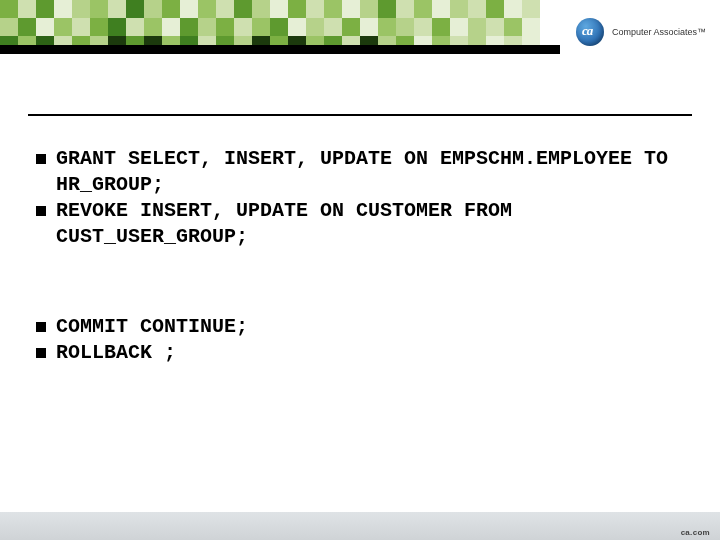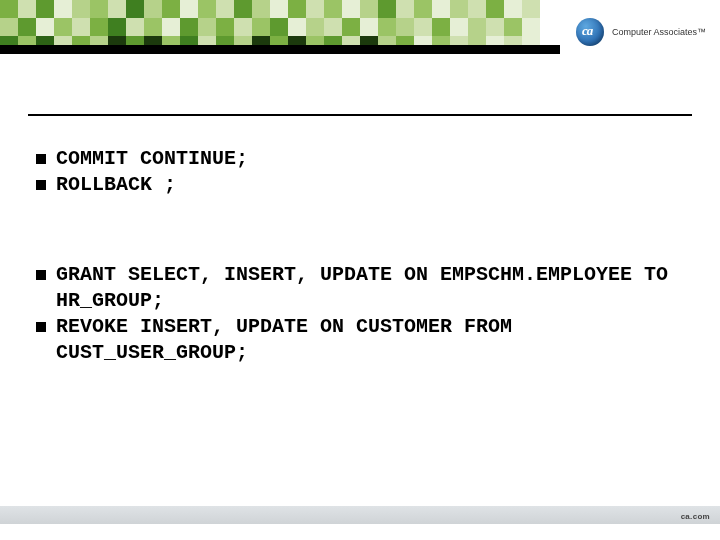--- a/index.html
+++ b/index.html
@@ -23,21 +23,21 @@
   .title-underline { position: absolute; left: 28px; top: 114px; width: 664px; height: 2px; background: #000; }
 
   
   .body { position: absolute; left: 36px; top: 146px; width: 640px; }
   .group { margin-bottom: 64px; }
   .bullet { display: flex; align-items: flex-start; font-family: "Courier New", Courier, monospace; font-weight: 700; font-size: 20px; line-height: 26px; color: #000; }
   .bullet .marker { width: 10px; height: 10px; background: #000; margin-top: 8px; margin-right: 10px; flex: 0 0 auto; }
   .bullet .text { white-space: pre-wrap; }
 
   
-  .footer { position: absolute; left: 0; bottom: 16px; width: 720px; height: 18px; background: linear-gradient(#dfe3e6, #cfd3d6); }
+  .footer { position: absolute; left: 0; bottom: 0; width: 720px; height: 28px; background: linear-gradient(#dfe3e6, #cfd3d6); }
   .footer .ftext { position: absolute; right: 10px; bottom: 3px; font-size: 8px; font-weight: 700; color: #444; letter-spacing: 0.3px; }
 </style>
 </head>
 <body>
 
 <div class="slide">
 
   <div class="mosaic">
       <div class="row">
         <div class="cell" style="background: rgb(124, 176, 67);"></div>
@@ -148,35 +148,35 @@
     <div class="logo"></div>
     <div class="company">Computer Associates™</div>
   </div>
 
   <div class="title-underline"></div>
 
   <div class="body">
       <div class="group">
         <div class="bullet">
           <div class="marker"></div>
+          <div class="text">GRANT SELECT, INSERT, UPDATE ON EMPSCHM.EMPLOYEE TO HR_GROUP;</div>
+        </div>
+        <div class="bullet">
+          <div class="marker"></div>
+          <div class="text">REVOKE INSERT, UPDATE ON CUSTOMER FROM CUST_USER_GROUP;</div>
+        </div>
+      </div>
+      <div class="group">
+        <div class="bullet">
+          <div class="marker"></div>
           <div class="text">COMMIT CONTINUE;</div>
         </div>
         <div class="bullet">
           <div class="marker"></div>
           <div class="text">ROLLBACK ;</div>
-        </div>
-      </div>
-      <div class="group">
-        <div class="bullet">
-          <div class="marker"></div>
-          <div class="text">GRANT SELECT, INSERT, UPDATE ON EMPSCHM.EMPLOYEE TO HR_GROUP;</div>
-        </div>
-        <div class="bullet">
-          <div class="marker"></div>
-          <div class="text">REVOKE INSERT, UPDATE ON CUSTOMER FROM CUST_USER_GROUP;</div>
         </div>
       </div>
     </div>
 
   <div class="footer">
     <div class="ftext">ca.com</div>
   </div>
 
 </div>
 

